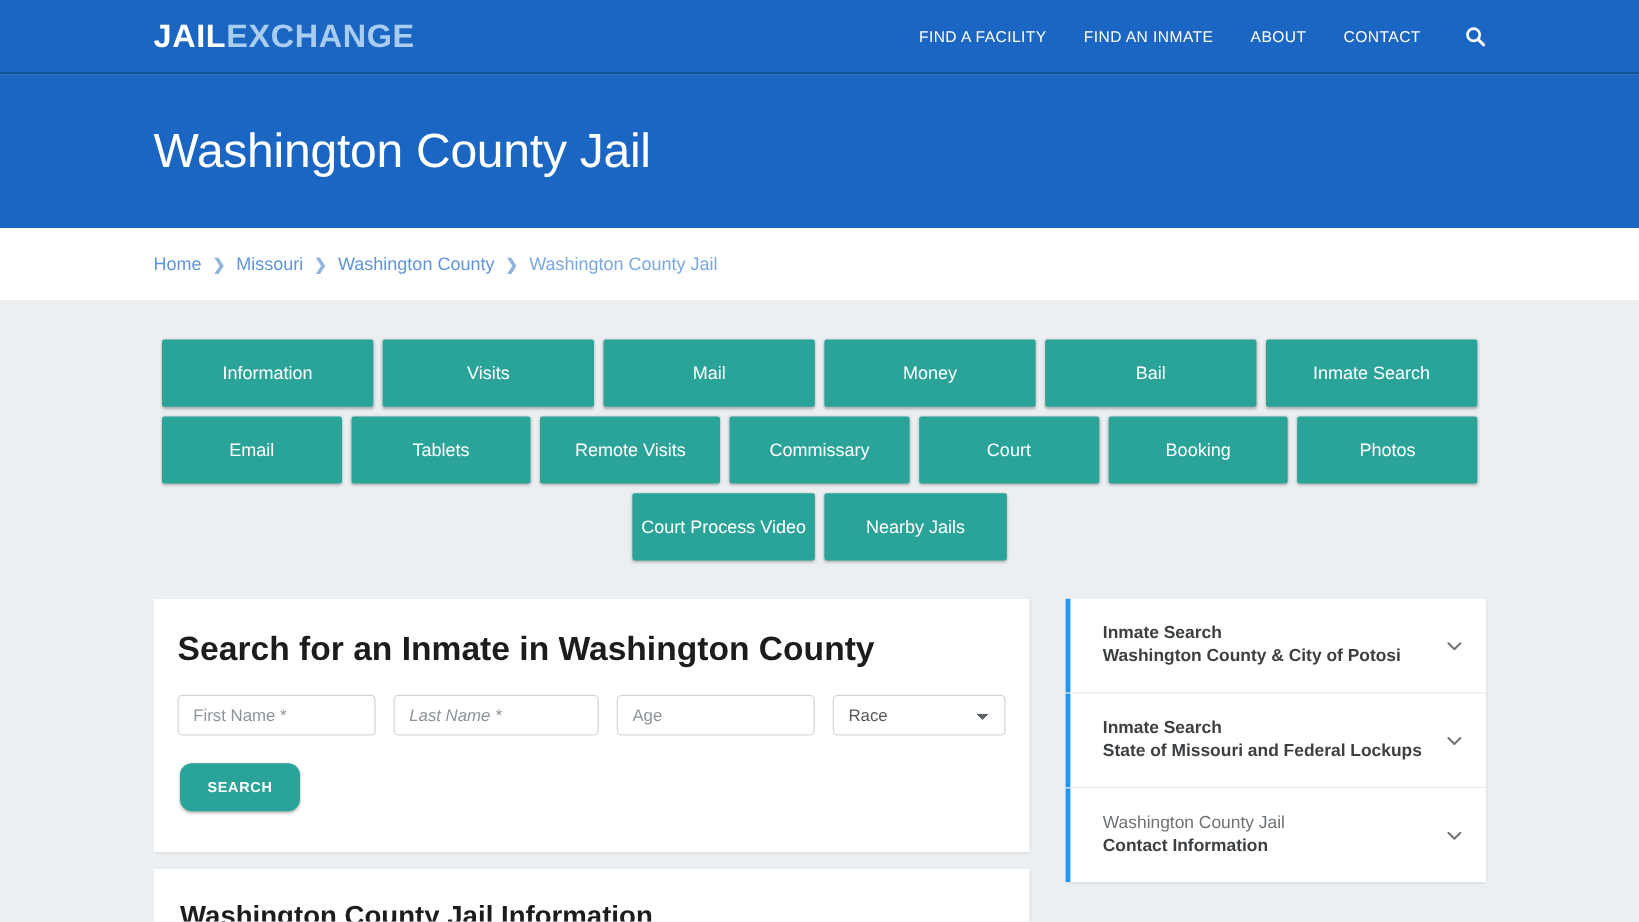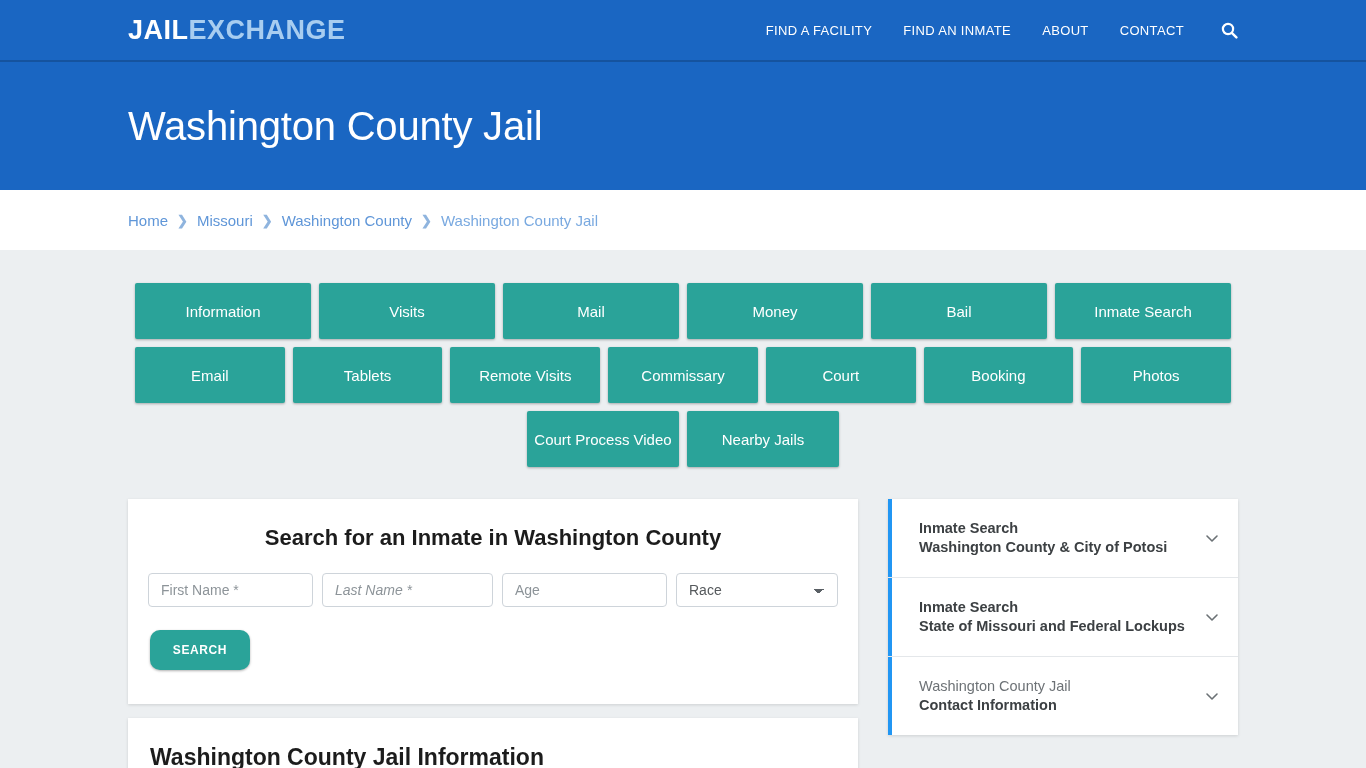--- a/index.html
+++ b/index.html
@@ -157,28 +157,28 @@
 
   .card {
     background: #ffffff;
     box-shadow: 0 1px 3px rgba(0,0,0,0.13);
   }
   .search-card {
     padding: 26px 20px 34px 20px;
   }
   .search-title {
     margin: 0 0 22px 0;
-    text-align: center;
-    font-size: 22px;
+    text-align: left;
+    font-size: 28px;
     font-weight: bold;
     color: #1c1c1c;
   }
   .search-fields {
     display: flex;
-    gap: 9px;
+    gap: 15px;
     padding: 0 0px;
   }
   .field {
     height: 34px;
     border: 1px solid #ced4da;
     border-radius: 4px;
     background: #ffffff;
     font-size: 14px;
     color: #55595c;
     padding: 0 12px;

